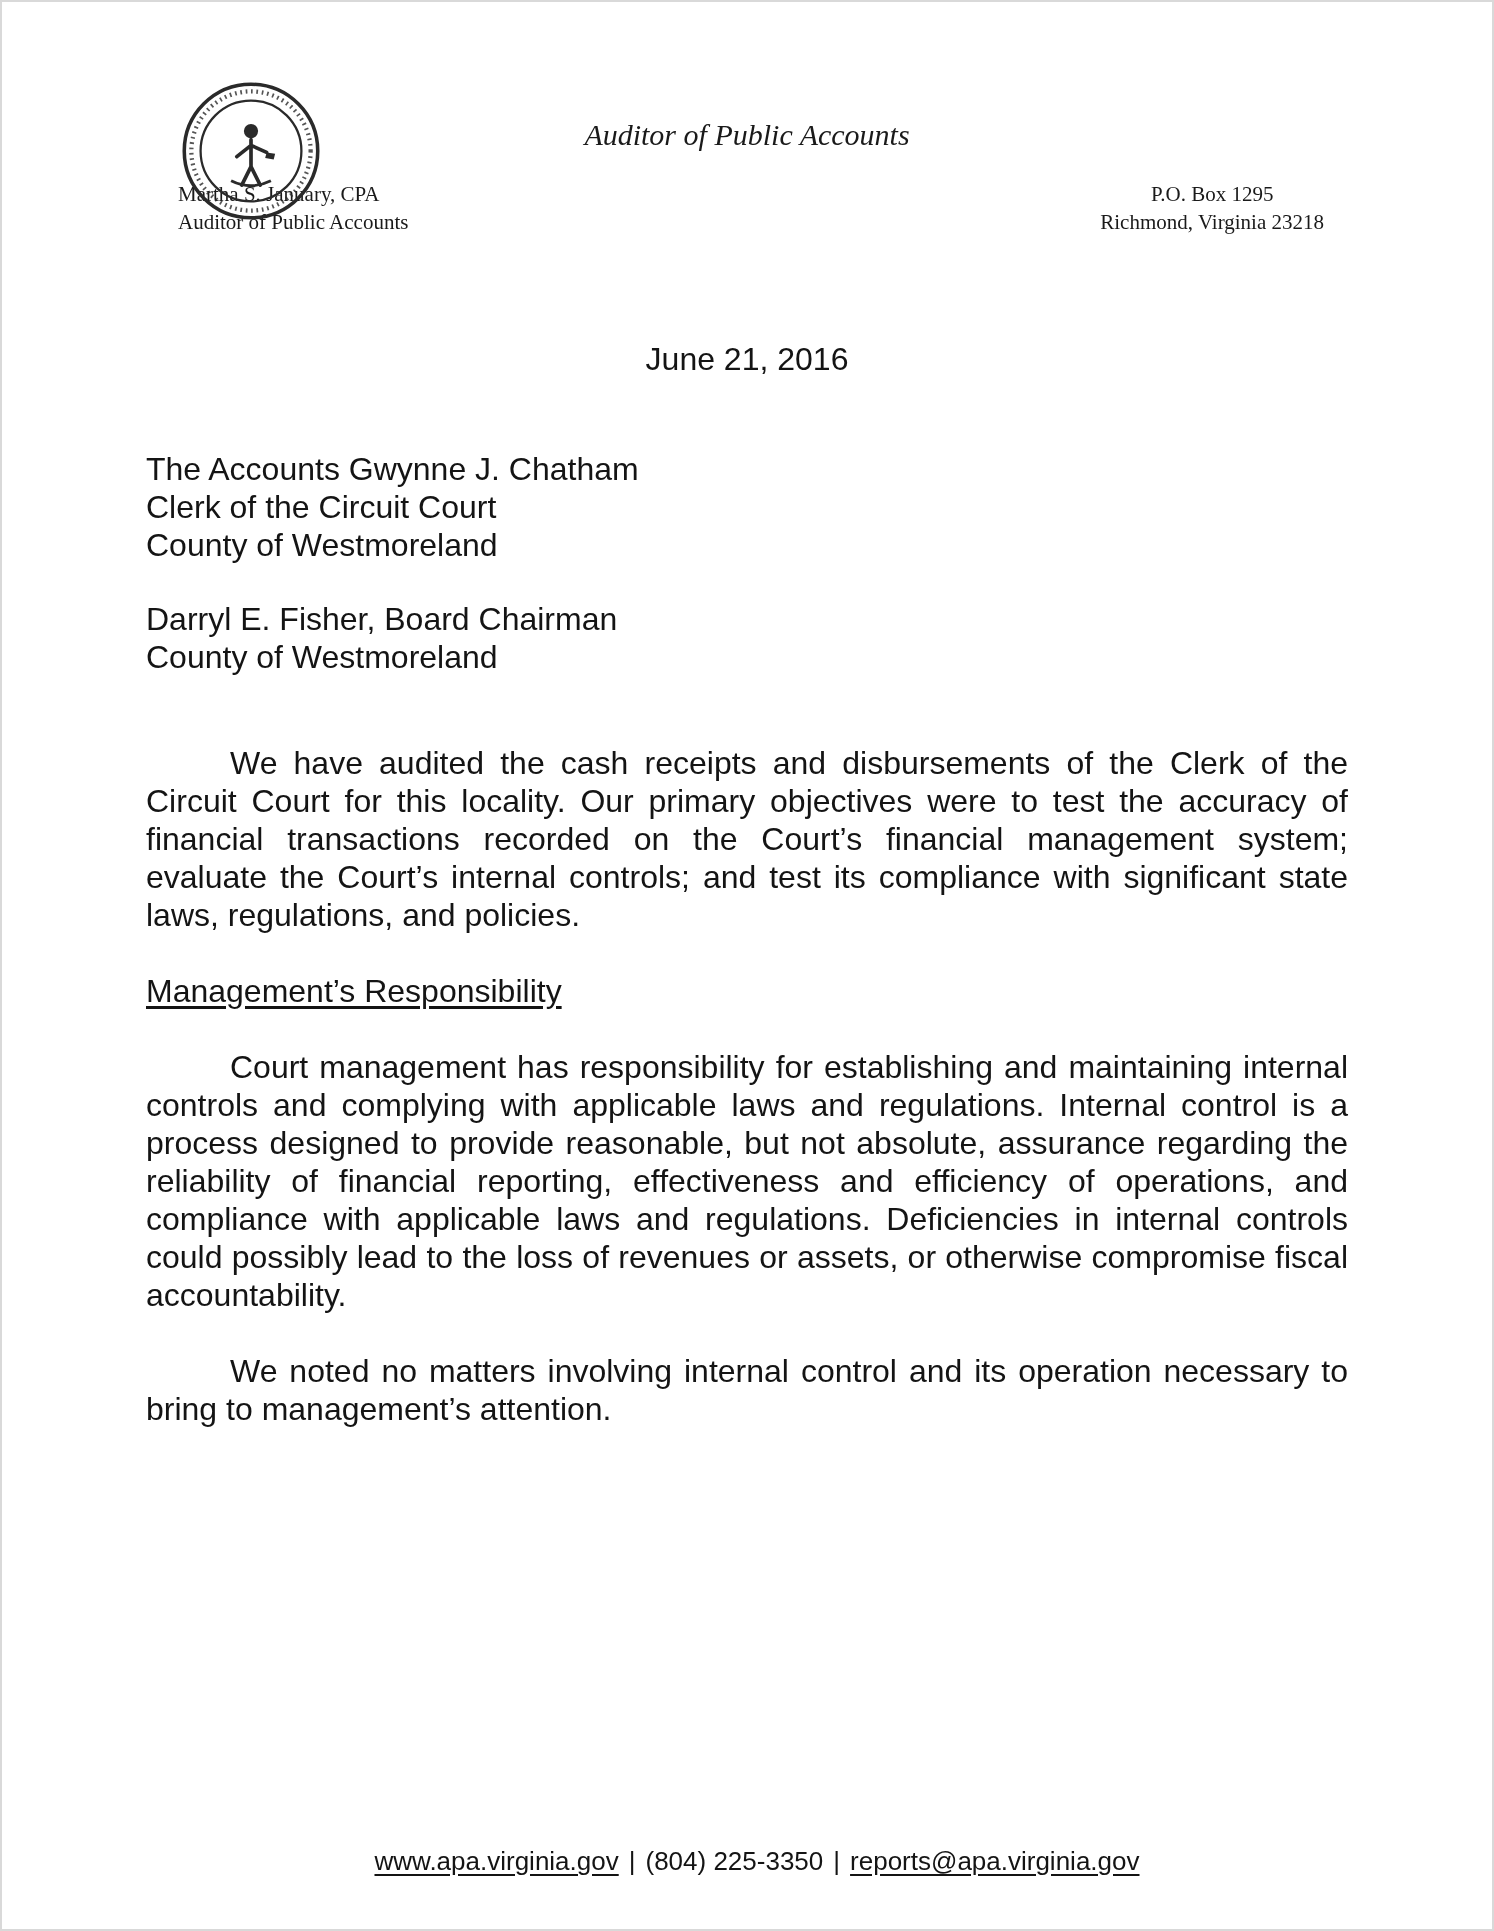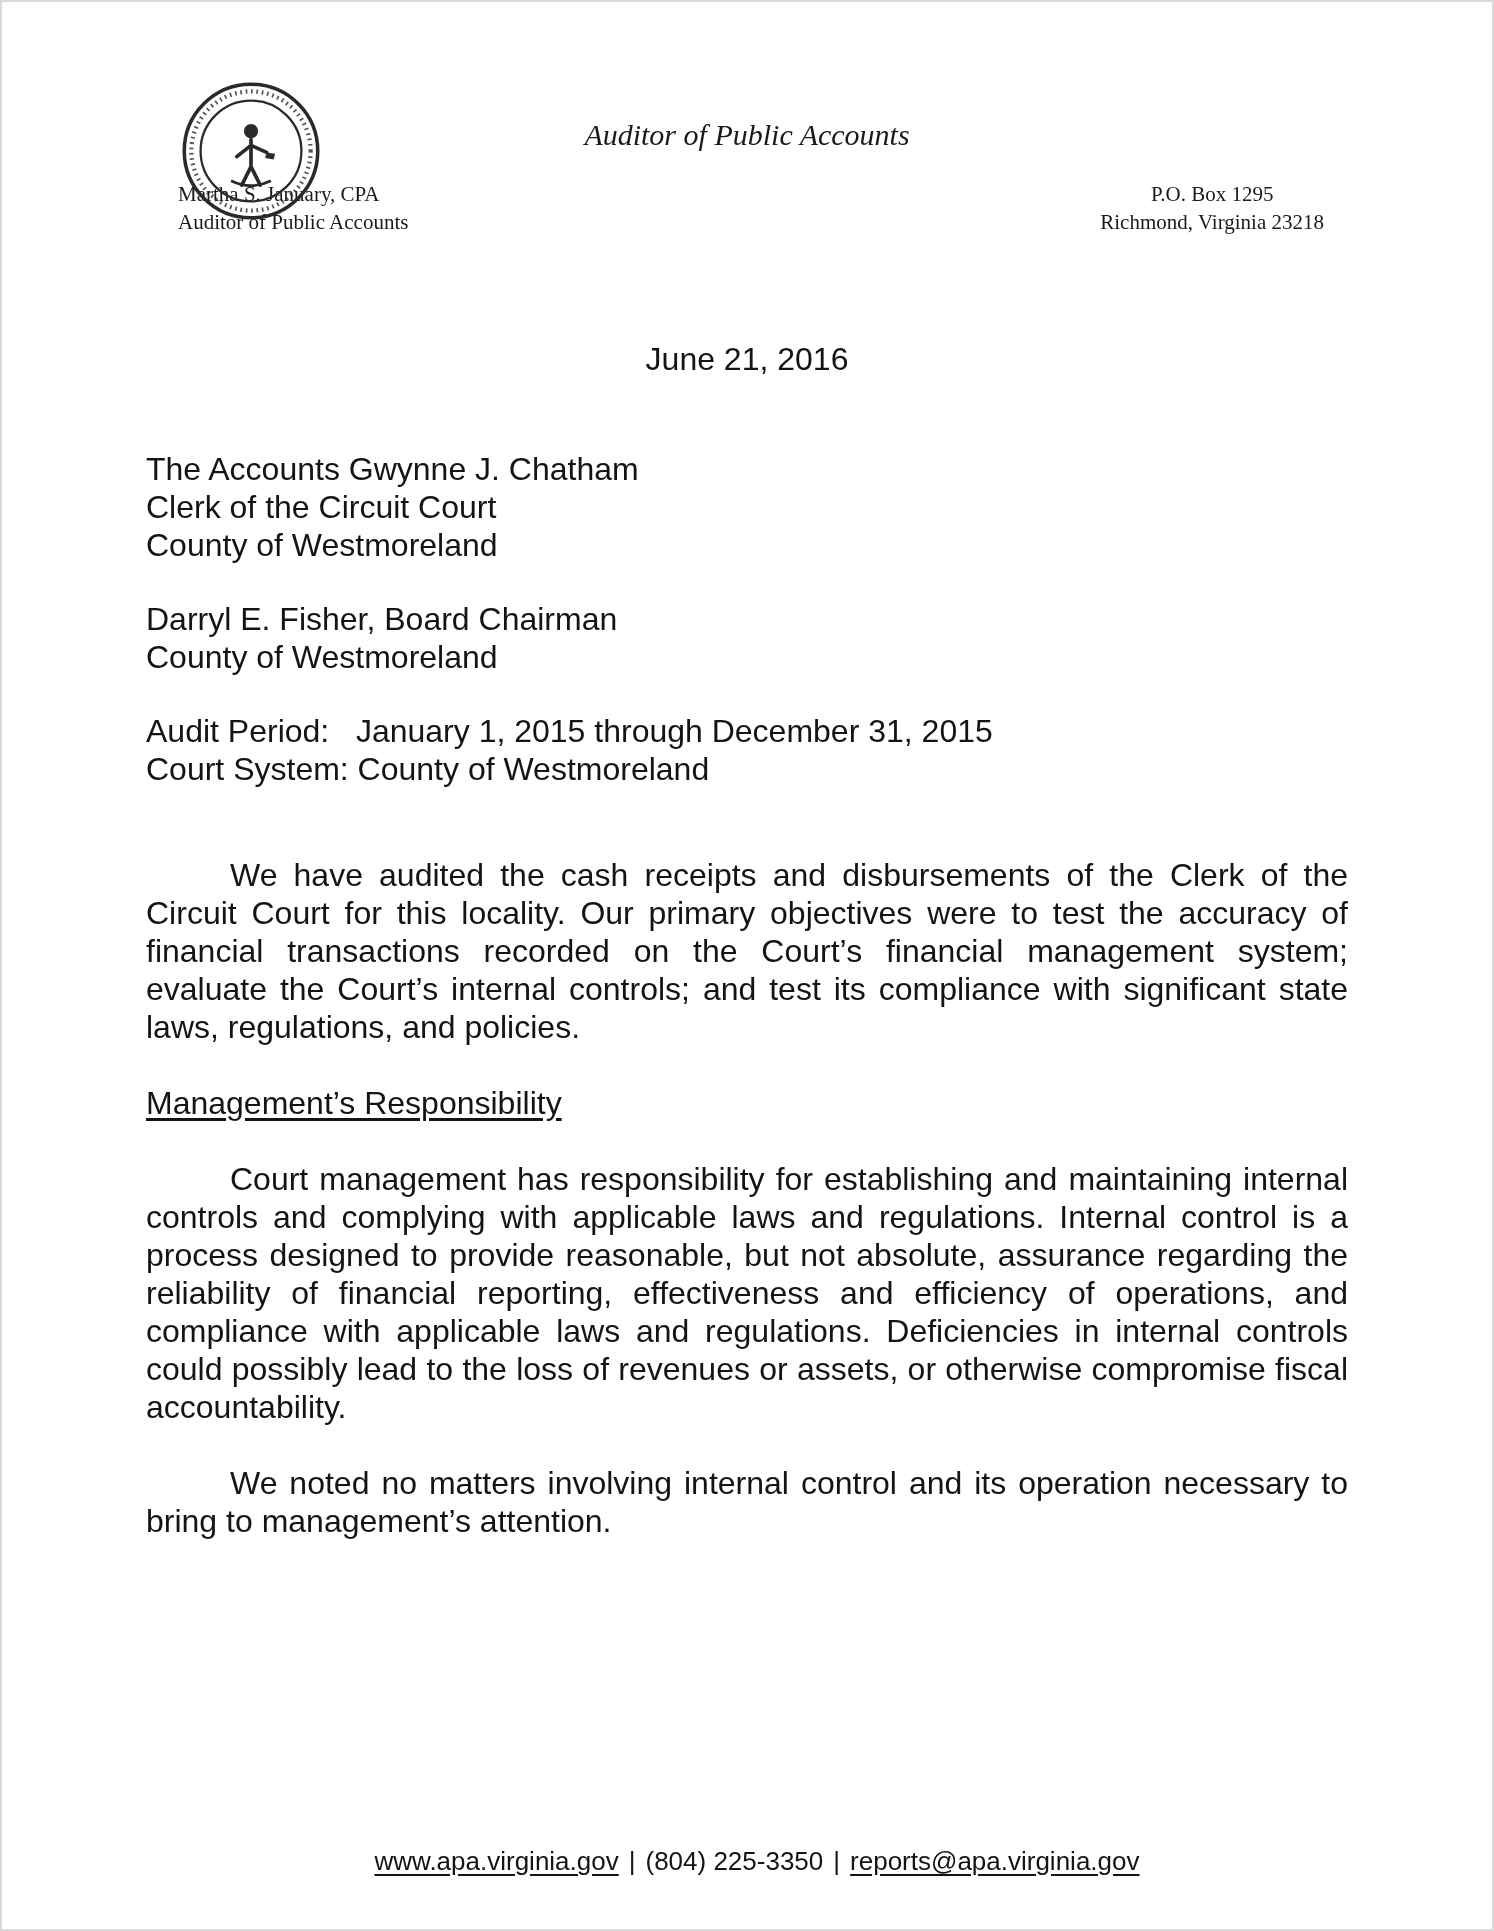--- a/index.html
+++ b/index.html
@@ -116,24 +116,20 @@
       <div>The Accounts Gwynne J. Chatham</div>
       <div>Clerk of the Circuit Court</div>
       <div>County of Westmoreland</div>
     </div>
 
     <div class="recipient-block-2">
       <div>Darryl E. Fisher, Board Chairman</div>
       <div>County of Westmoreland</div>
     </div>
 
-    <div class="audit-block">
-      <div class="pre">Audit Period:   January 1, 2015 through December 31, 2015</div>
-      <div>Court System: County of Westmoreland</div>
-    </div>
 
     <p class="para para-first">We have audited the cash receipts and disbursements of the Clerk of the Circuit Court for this locality.  Our primary objectives were to test the accuracy of financial transactions recorded on the Court’s financial management system; evaluate the Court’s internal controls; and test its compliance with significant state laws, regulations, and policies.</p>
 
     <div class="section-heading">Management’s Responsibility</div>
 
     <p class="para">Court management has responsibility for establishing and maintaining internal controls and complying with applicable laws and regulations.  Internal control is a process designed to provide reasonable, but not absolute, assurance regarding the reliability of financial reporting, effectiveness and efficiency of operations, and compliance with applicable laws and regulations.  Deficiencies in internal controls could possibly lead to the loss of revenues or assets, or otherwise compromise fiscal accountability.</p>
 
     <p class="para">We noted no matters involving internal control and its operation necessary to bring to management’s attention.</p>
   </div>
 

